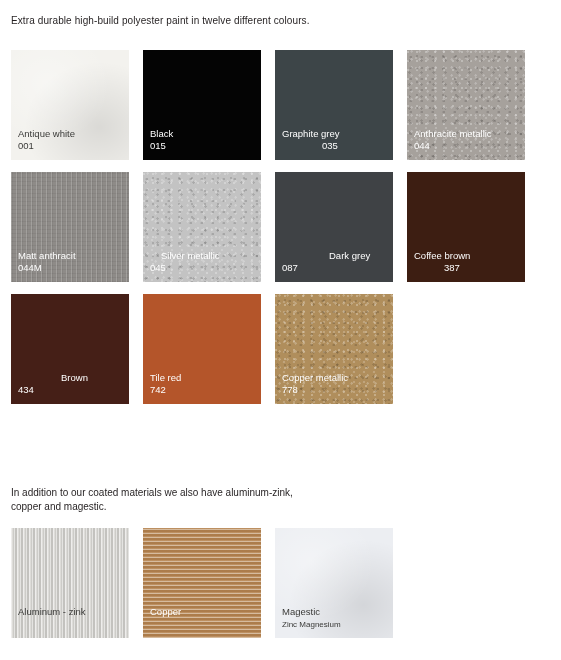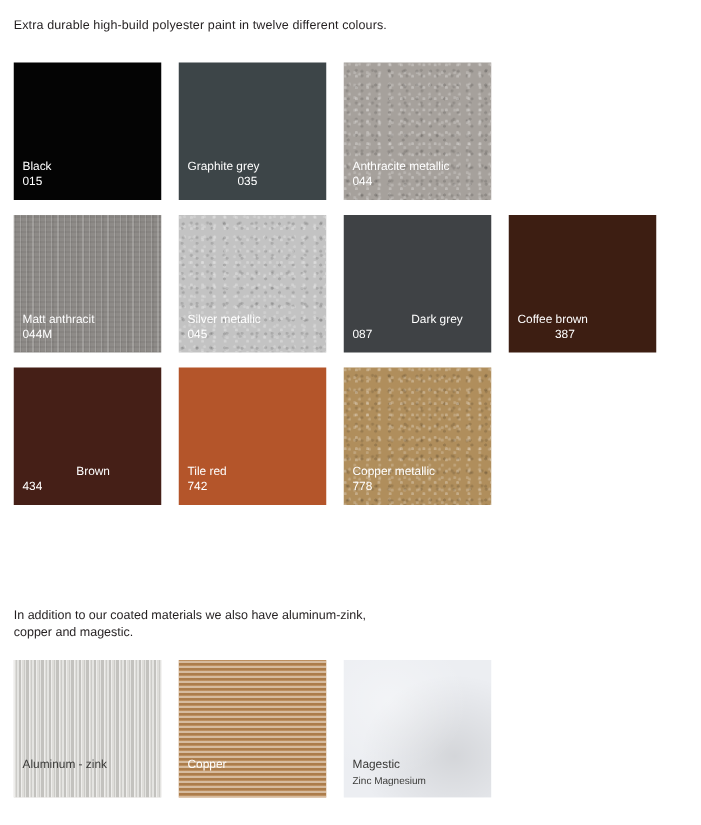--- a/index.html
+++ b/index.html
@@ -142,20 +142,25 @@
 </head>
 <body>
 
 <div class="page">
 
   <p class="intro-text">Extra durable high-build polyester paint in twelve different colours.</p>
 
   <div class="grid">
 
     <div class="swatch-row">
+      <div class="swatch" style="background: rgb(243, 242, 238);">
+        <div class="tex-soft"></div>
+        <span class="label" style="color: rgb(58, 58, 56);">Antique white</span>
+        <span class="code" style="color: rgb(58, 58, 56);">001</span>
+      </div>
       <div class="swatch" style="background: rgb(4, 4, 4);">
         <span class="label" style="color: rgb(255, 255, 255);">Black</span>
         <span class="code" style="color: rgb(255, 255, 255);">015</span>
       </div>
       <div class="swatch" style="background: rgb(61, 69, 72);">
         <span class="label" style="color: rgb(255, 255, 255);">Graphite grey</span>
         <span class="code" style="color: rgb(255, 255, 255); margin-left: 40px;">035</span>
       </div>
       <div class="swatch" style="background: rgb(166, 161, 156);">
         <div class="tex-speckle"></div>
@@ -165,21 +170,21 @@
     </div>
 
     <div class="swatch-row">
       <div class="swatch" style="background: rgb(142, 139, 136);">
         <div class="tex-grain"></div>
         <span class="label" style="color: rgb(255, 255, 255);">Matt anthracit</span>
         <span class="code" style="color: rgb(255, 255, 255);">044M</span>
       </div>
       <div class="swatch" style="background: rgb(195, 195, 195);">
         <div class="tex-speckle"></div>
-        <span class="label" style="color: rgb(255, 255, 255);">Silver metallic</span>
+        <span class="label" style="color: rgb(255, 255, 255); margin-left: 11px;">Silver metallic</span>
         <span class="code" style="color: rgb(255, 255, 255);">045</span>
       </div>
       <div class="swatch" style="background: rgb(63, 66, 69);">
         <span class="label" style="color: rgb(255, 255, 255); padding-left: 47px;">Dark grey</span>
         <span class="code" style="color: rgb(255, 255, 255);">087</span>
       </div>
       <div class="swatch" style="background: rgb(61, 30, 18);">
         <span class="label" style="color: rgb(255, 255, 255);">Coffee brown</span>
         <span class="code" style="color: rgb(255, 255, 255); margin-left: 30px;">387</span>
       </div>

